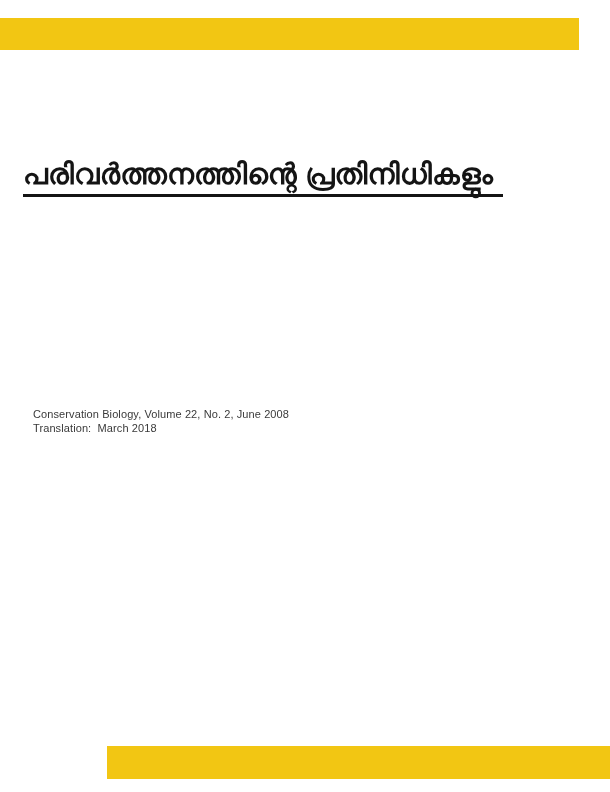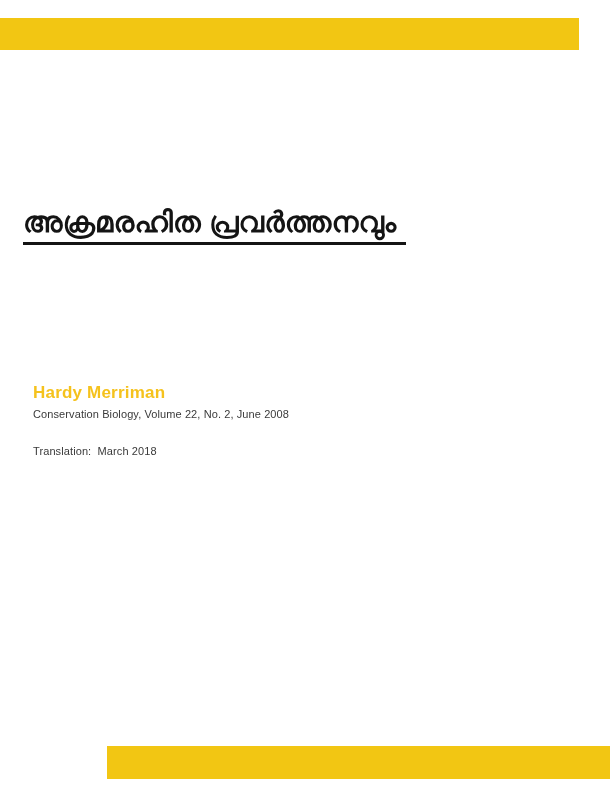--- a/index.html
+++ b/index.html
@@ -84,36 +84,35 @@
     position: absolute;
     left: 33px;
     font-size: 11px;
     line-height: 14px;
     font-weight: 400;
     color: var(--text-dark, #3A3A3A);
     letter-spacing: 0.1px;
     white-space: pre;
   }
   .meta-line.publication { top: 407px; }
-  .meta-line.translation { top: 444px; }
+  .meta-line.translation { top: 421px; }
 </style>
 </head>
 <body style="background: rgb(255, 255, 255);">
 
 <div class="page">
 
   <div class="accent-bar top"></div>
 
-
-  <div class="ml-title line2">
-    <span class="underlined">അക്രമരഹിത പ്രവര്‍ത്തനവും</span>
+  <div class="ml-title line1">
+    <span class="underlined">പരിവര്‍ത്തനത്തിന്റെ പ്രതിനിധികളും</span>
   </div>
 
 
-  <div class="author-name">Hardy Merriman</div>
+
 
   <div class="meta-line publication">Conservation Biology, Volume 22, No. 2, June 2008</div>
 
   <div class="meta-line translation">Translation:  March 2018</div>
 
   <div class="accent-bar bottom"></div>
 
 </div>
 
 </body></html>

